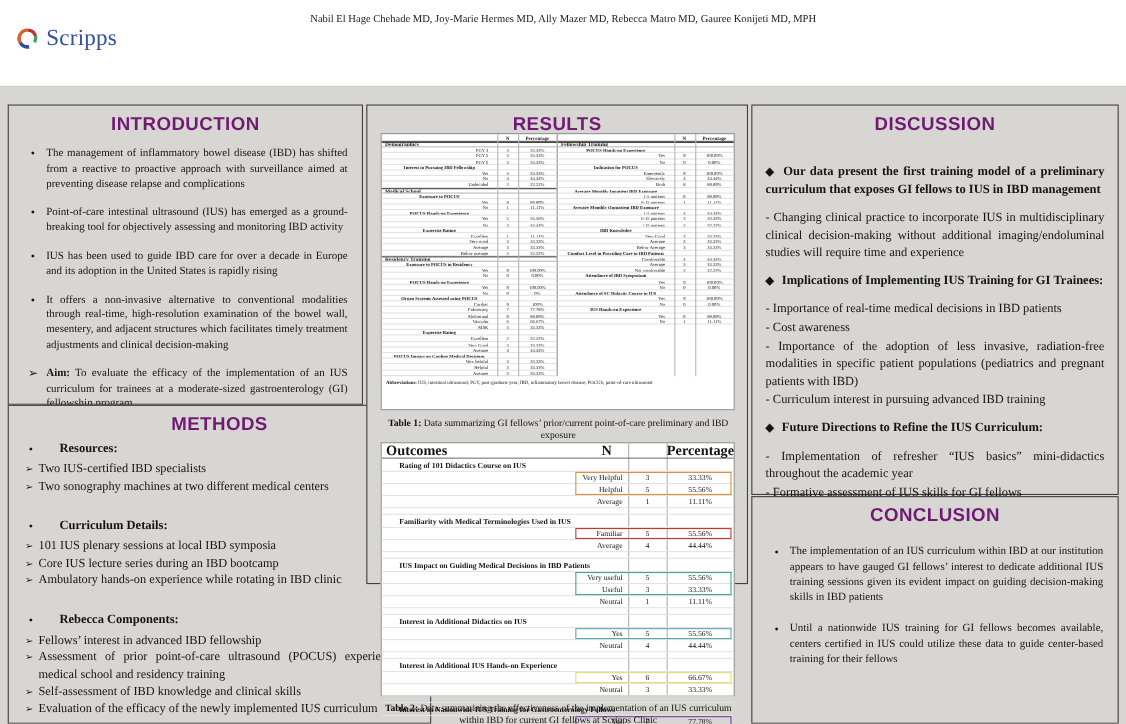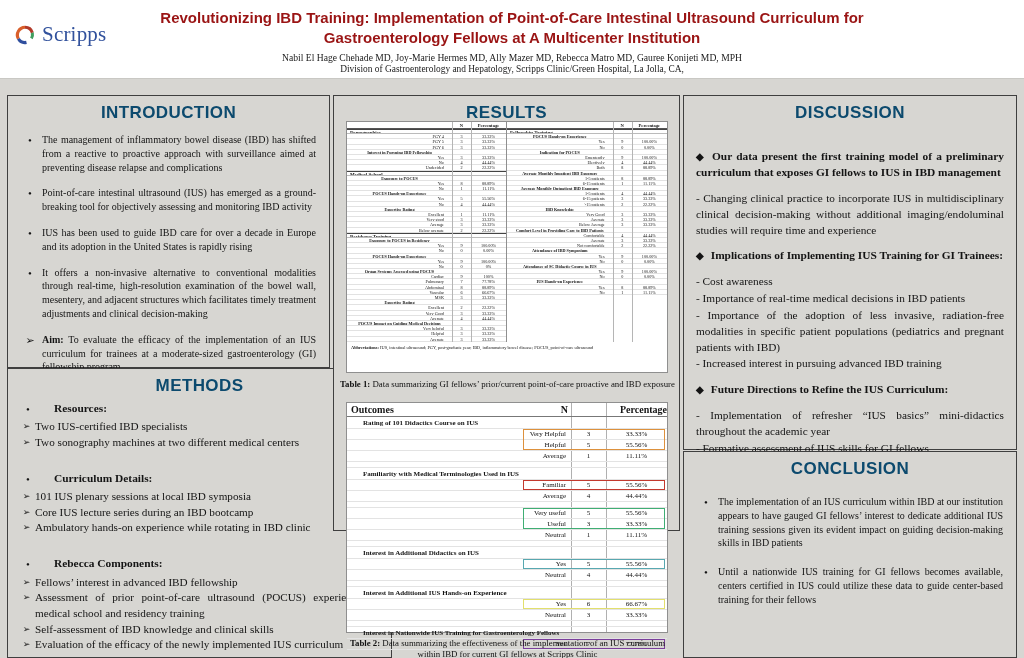--- a/index.html
+++ b/index.html
@@ -41,21 +41,21 @@
   }
   #intro-box{left:7px;top:95px;width:323px;height:273px;}
   #methods-box{left:7px;top:368px;width:385px;height:290px;}
   #results-box{left:333px;top:95px;width:347px;height:436px;}
   #discussion-box{left:683px;top:95px;width:334px;height:355px;}
   #conclusion-box{left:683px;top:451px;width:334px;height:207px;}
 
   .sec-heading{
     font-family:"Liberation Sans", sans-serif;
     font-weight:bold;font-size:17px;letter-spacing:0.4px;
-    text-align:center;color:#0c4a6e;margin-top:7px;
+    text-align:center;color:#701a75;margin-top:7px;
   }
 
   
   .bullet-list{padding:10px 13px 0 10px;}
   .b-row{display:flex;margin-bottom:12px;}
   .b-marker{width:24px;flex:0 0 24px;text-align:center;font-size:11px;line-height:1.4;}
   .b-text{flex:1;font-size:10px;line-height:1.38;text-align:justify;}
   .b-text b{font-weight:bold;}
 
   .m-content{padding:6px 13px 0 10px;}
@@ -95,21 +95,21 @@
   .t1-row.sec .c-lab{font-weight:bold;font-size:5px;text-align:left;}
   .t1-row.grp .c-lab{font-weight:bold;text-align:center;}
   .t1-row.item .c-lab{text-align:right;padding-right:8px;}
   .t1-note{font-size:4.4px;line-height:1.35;padding:3px 4px 0 4px;text-align:justify;}
   .t1-note b{font-weight:bold;}
 
   .t2-wrap{position:relative;width:100%;height:100%;}
   .t2-vline{position:absolute;top:0;bottom:0;width:1px;background:#b0b0b0;}
   .t2-row{display:flex;height:11px;line-height:11px;font-size:7px;
           border-bottom:1px solid #e3e3e3;box-sizing:border-box;position:relative;}
-  .t2-row.hdr{height:14px;line-height:14px;font-weight:bold;font-size:10px;border-bottom:1px solid #777;gap:47px;}
+  .t2-row.hdr{height:14px;line-height:14px;font-weight:bold;font-size:13px;border-bottom:1px solid #777;gap:47px;}
   .t2-row.hdr .sp{padding-left:4px;}
   .t2-row .sp{width:57%;box-sizing:border-box;text-align:left;padding-left:16px;overflow:hidden;white-space:nowrap;}
   .t2-row .lb{width:13%;text-align:right;padding-right:5px;box-sizing:border-box;overflow:hidden;white-space:nowrap;}
   .t2-row .nn{width:11%;text-align:center;}
   .t2-row .pp{width:19%;text-align:center;}
   .t2-row.title{height:12px;line-height:12px;}
   .t2-row.title .sp{font-weight:bold;width:100%;}
   .t2-row.gap{height:6px;}
   .hlbox{position:absolute;left:55%;right:2px;top:0;bottom:0;box-sizing:border-box;pointer-events:none;}
   .hl-start{border:1.4px solid var(--hc);border-bottom:none;bottom:-1px;}
@@ -129,23 +129,21 @@
   <div class="logo">
     <svg width="22" height="22" viewBox="0 0 24 24">
       <path d="M12 2 A10 10 0 0 0 3.3 17 L6.2 15.2 A6.8 6.8 0 0 1 12 5.2 Z" fill="#d95f2b"></path>
       <path d="M3.3 17 A10 10 0 0 0 14 21.8 L13.2 18.4 A6.8 6.8 0 0 1 6.2 15.2 Z" fill="#2f4f9e"></path>
       <path d="M12 2 L12 5.2 A6.8 6.8 0 0 1 18.4 10 L21.6 9 A10 10 0 0 0 12 2 Z" fill="#b23a2a"></path>
       <path d="M18.4 10 A6.8 6.8 0 0 1 17.5 14.8 L20.3 16.6 A10 10 0 0 0 21.6 9 Z" fill="#3f9e5f"></path>
     </svg>
     <span class="logo-word">Scripps</span>
   </div>
   <div class="title-block">
-    <div class="poster-title">Revolutionizing IBD Training: Implementation of Point-of-Care Intestinal Ultrasound Curriculum for Gastroenterology Fellows at A Multicenter Institution</div>
     <div class="authors">Nabil El Hage Chehade MD, Joy-Marie Hermes MD, Ally Mazer MD, Rebecca Matro MD, Gauree Konijeti MD, MPH</div>
-    <div class="affiliation">Division of Gastroenterology and Hepatology, Scripps Clinic/Green Hospital, La Jolla, CA,</div>
   </div>
 </div>
 
 <div class="box" id="intro-box">
   <div class="sec-heading">INTRODUCTION</div>
   <div class="bullet-list" id="intro-list">
       <div class="b-row">
         <div class="b-marker">•</div>
         <div class="b-text">The management of inflammatory bowel disease (IBD) has shifted from a reactive to proactive approach with surveillance aimed at preventing disease relapse and complications</div>
       </div>
@@ -616,21 +614,21 @@
             <div class="c-p">11.11%</div>
           </div>
         </div>
     </div>
     <div class="t1-note">
       <b>Abbreviations:</b><span> IUS, intestinal ultrasound; PGY, post-graduate year; IBD, inflammatory bowel disease; POCUS, point-of-care ultrasound</span>
     </div>
   </div>
 
   <div class="t-caption" id="caption1">
-    <b>Table 1:</b><span> Data summarizing GI fellows’ prior/current point-of-care proactive and IBD exposure</span>
+    <b>Table 1:</b><span> Data summarizing GI fellows’ prior/current point-of-care preliminary and IBD exposure</span>
   </div>
 
   <div class="t-white" id="table2">
     <div class="t2-wrap" id="t2-body">
       <div class="t2-vline" style="left:70%"></div>
       <div class="t2-vline" style="left:81%"></div>
     <div class="t2-row hdr">
           <div class="sp">Outcomes</div>
           <div class="lb"></div>
           <div class="nn">N</div>
@@ -670,20 +668,23 @@
           <div class="pp">55.56%</div>
           <div class="hlbox hl-single" style="--hc: #c3392e;"></div>
         </div>
         <div class="t2-row">
           <div class="sp"></div>
           <div class="lb">Average</div>
           <div class="nn">4</div>
           <div class="pp">44.44%</div>
         </div>
         <div class="t2-row gap"></div>
+        <div class="t2-row title">
+          <div class="sp">IUS Impact on Guiding Medical Decisions in IBD Patients</div>
+        </div>
         <div class="t2-row">
           <div class="sp"></div>
           <div class="lb">Very useful</div>
           <div class="nn">5</div>
           <div class="pp">55.56%</div>
           <div class="hlbox hl-start" style="--hc: #3fae74;"></div>
         </div>
         <div class="t2-row">
           <div class="sp"></div>
           <div class="lb">Useful</div>
@@ -750,24 +751,24 @@
   </div>
 </div>
 
 <div class="box" id="discussion-box">
   <div class="sec-heading">DISCUSSION</div>
   <div class="d-content" id="discussion-list">
       <div class="d-head"><span class="dm">◆</span>Our data present the first training model of a preliminary curriculum that exposes GI fellows to IUS in IBD management</div>
       <div class="d-line">- Changing clinical practice to incorporate IUS in multidisciplinary clinical decision-making without additional imaging/endoluminal studies will require time and experience</div>
       <div class="d-gap"></div>
       <div class="d-head"><span class="dm">◆</span>Implications of Implementing IUS Training for GI Trainees:</div>
+      <div class="d-line">- Importance of real-time medical decisions in IBD patients</div>
       <div class="d-line">- Cost awareness</div>
-      <div class="d-line">- Importance of real-time medical decisions in IBD patients</div>
       <div class="d-line">- Importance of the adoption of less invasive, radiation-free modalities in specific patient populations (pediatrics and pregnant patients with IBD)</div>
-      <div class="d-line">- Increased interest in pursuing advanced IBD training</div>
+      <div class="d-line">- Curriculum interest in pursuing advanced IBD training</div>
       <div class="d-gap"></div>
       <div class="d-head"><span class="dm">◆</span>Future Directions to Refine the IUS Curriculum:</div>
       <div class="d-line">- Implementation of refresher “IUS basics” mini-didactics throughout the academic year</div>
       <div class="d-line">- Formative assessment of IUS skills for GI fellows</div>
       <div class="d-line">- Collaboration with other medical centers to develop a formal curriculum for advanced IBD fellows</div>
     </div>
 </div>
 
 <div class="box" id="conclusion-box">
   <div class="sec-heading">CONCLUSION</div>

